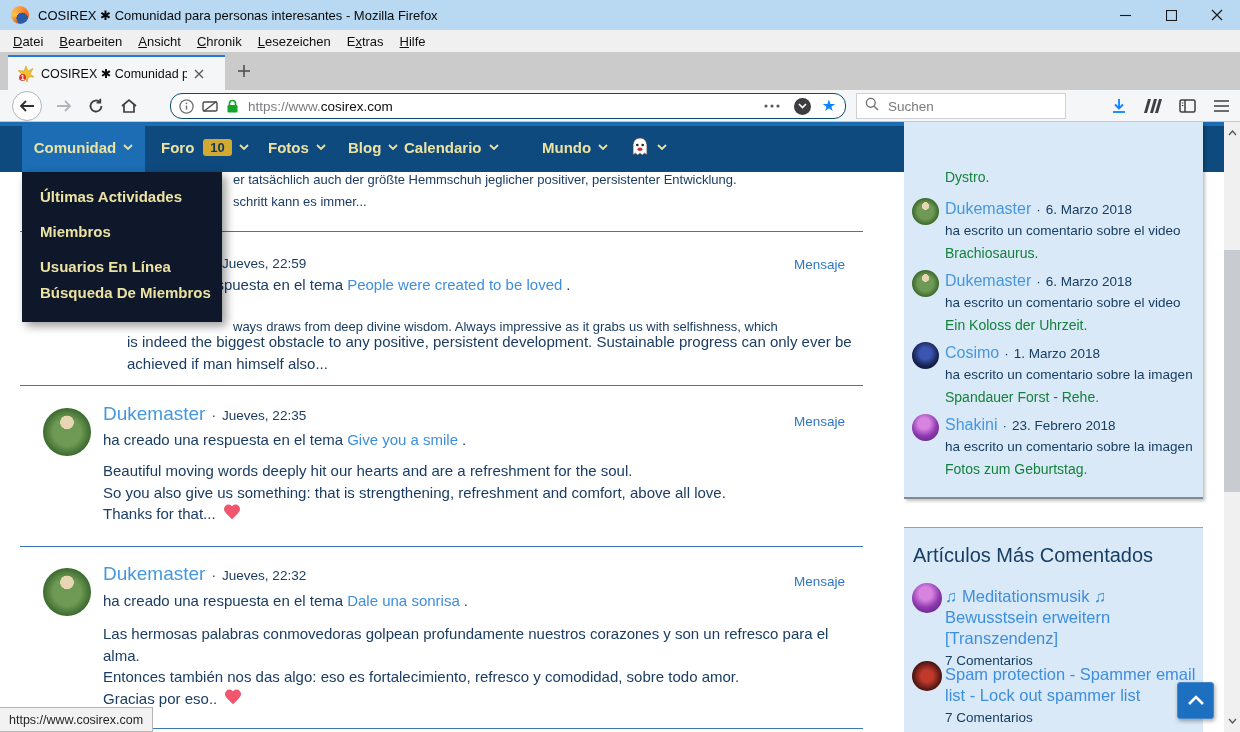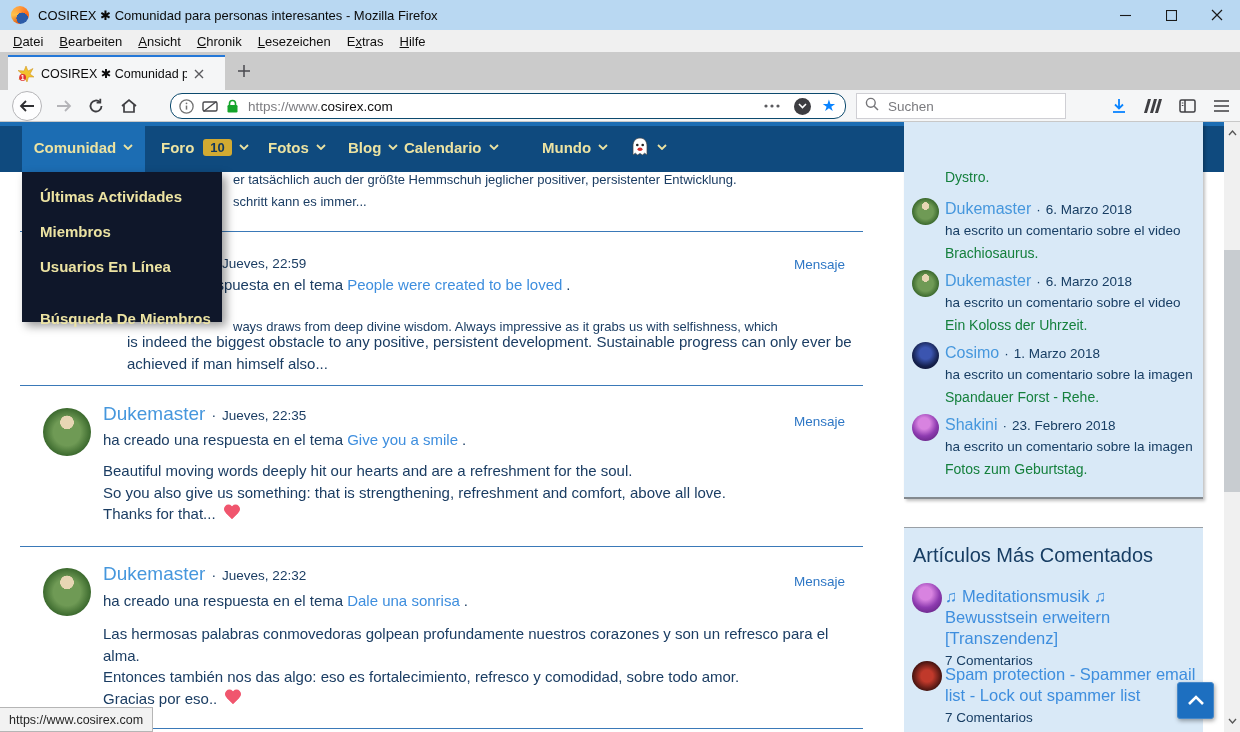--- a/index.html
+++ b/index.html
@@ -499,21 +499,21 @@
     <div id="scrolltop">
       <svg width="18" height="11" viewBox="0 0 18 11">
           <path d="M2 9l7-7 7 7" fill="none" stroke="#ffffff" stroke-width="2.6"></path>
         </svg>
     </div>
 
     <div id="dropdown">
       <div class="dd-item" style="top:16px;">Últimas Actividades</div>
       <div class="dd-item" style="top:51px;">Miembros</div>
       <div class="dd-item" style="top:86px;">Usuarios En Línea</div>
-      <div class="dd-item" style="top:138px;">Búsqueda De Miembros</div>
+      <div class="dd-item" style="top:112px;">Búsqueda De Miembros</div>
     </div>
 
     <div id="tooltip">https://www.cosirex.com</div>
   </div>
 
   <div id="scrollbar">
     <div class="sb-arrow" id="sb-up">
       <svg width="9" height="6" viewBox="0 0 9 6">
           <path d="M1 5l3.5-4L8 5" fill="none" stroke="#555" stroke-width="1.3"></path>
         </svg>

